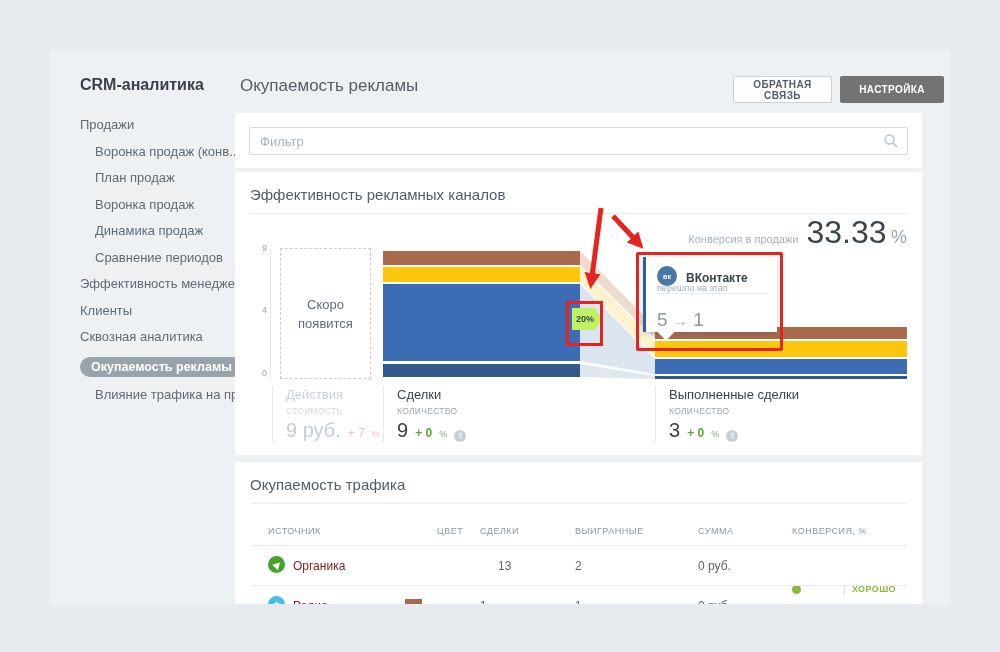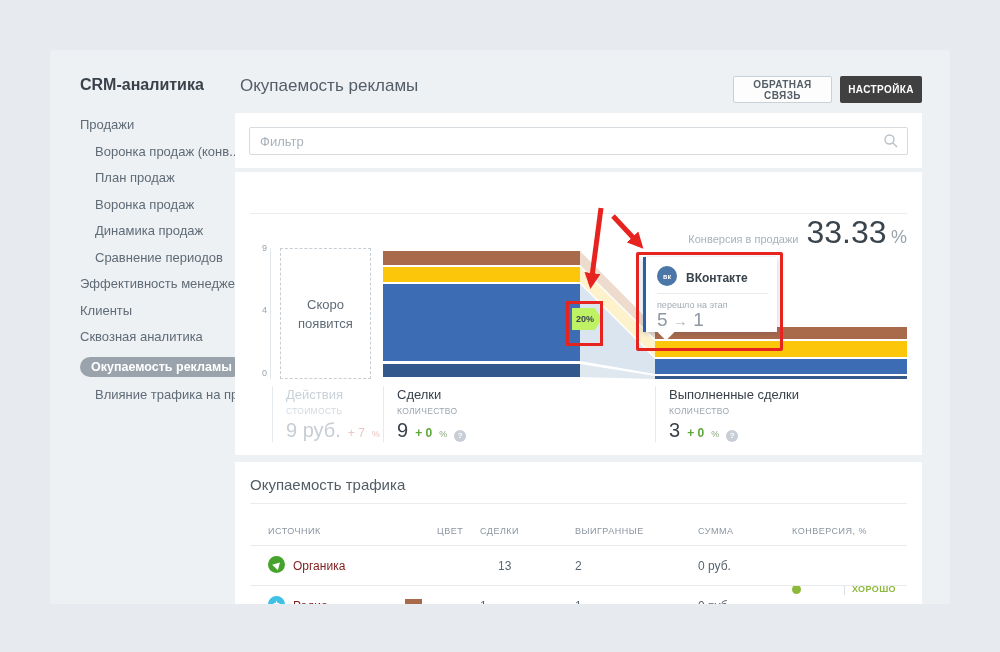--- a/index.html
+++ b/index.html
@@ -14,21 +14,21 @@
   .nav { left:30px; top:62px; width:155px; }
   .nav-item { height:26.5px; line-height:26.5px; font-size:13px; color:#5f6b76; white-space:nowrap; cursor:pointer; }
   .nav-item.lvl2 { padding-left:15px; }
   .nav-item.pill-wrap { height:31px; line-height:31px; }
   .pill { display:inline-block; background:#9aa3ab; color:#fff; font-weight:bold; font-size:12.5px; line-height:20px; padding:0 11px; border-radius:12px; }
 
   
   .page-title { left:240px; top:76px; font-size:17px; color:#535d66; }
   .btn { position:absolute; top:76px; height:27px; font-size:10px; font-weight:bold; letter-spacing:.4px; text-align:center; border-radius:2px; cursor:pointer; display:flex; align-items:center; justify-content:center; }
   .btn-feedback { left:733px; width:99px; background:#fdfdfe; border:1px solid #c9d0d6; color:#545e67; }
-  .btn-settings { left:840px; width:82px; background:#404040; color:#fff; }
+  .btn-settings { left:840px; width:104px; background:#737373; color:#fff; }
 
   .panel { position:absolute; left:235px; width:687px; background:#fff; }
   .panel-filter { top:113px; height:55px; }
   .filter-input { position:absolute; left:14px; top:14px; width:659px; height:28px; border:1px solid #d6dbe0; border-radius:2px; font-size:13px; color:#5a646e; padding:0 30px 0 10px; background:#fff; font-family:inherit; }
   .filter-input::placeholder { color:#a9b2bb; }
   .search-ic { position:absolute; right:24px; top:21px; }
 
   .panel-chart { top:172px; height:283px; }
   .panel-table { top:462px; height:142px; overflow:hidden; }
   .panel-title { position:absolute; left:15px; top:14px; font-size:15px; color:#535d66; }
@@ -52,21 +52,21 @@
 
   .flag-annot { position:absolute; left:331px; top:129px; width:37px; height:45px; border:3px solid #e7231f; }
   .flag { position:absolute; left:337px; top:136px; width:30px; height:22px; background:#bef264; clip-path:polygon(0 0,76% 0,100% 50%,76% 100%,0 100%); filter:drop-shadow(0 1px 2px rgba(60,70,90,.4)); font-size:9px; font-weight:bold; color:#3a444c; display:flex; align-items:center; padding-left:4px; }
 
   .tip-annot { position:absolute; left:401px; top:80px; width:147px; height:99px; border:3px solid #e7231f; border-radius:2px; }
   .tooltip { position:absolute; left:408px; top:85px; width:134px; height:75px; background:#fff; border-left:3px solid #2c5fa8; box-shadow:0 1px 5px rgba(70,80,95,.3); }
   .tooltip .caret { position:absolute; left:14px; top:69px; width:12px; height:12px; background:#fff; transform:rotate(45deg); }
   .vk-ic { position:absolute; left:11px; top:9px; width:20px; height:20px; border-radius:50%; background:#4a76a8; color:#fff; font-size:7px; font-weight:bold; display:flex; align-items:center; justify-content:center; }
   .tip-src { position:absolute; left:40px; top:14px; font-size:12px; font-weight:600; color:#39434c; }
   .tip-div { position:absolute; left:11px; right:9px; top:36px; border-top:1px solid #e6eaed; }
-  .tip-cap { position:absolute; left:11px; top:43px; font-size:9px; color:#a2acb5; }
+  .tip-cap { position:absolute; left:11px; top:26px; font-size:9px; color:#a2acb5; }
   .tip-val { position:absolute; left:11px; top:52px; font-size:19px; font-weight:300; color:#8d98a2; }
   .tip-val .arr { color:#aab4bd; font-size:15px; }
 
   .stats { position:absolute; left:0; top:214px; width:100%; height:58px; }
   .stat { position:absolute; top:0; height:56px; border-left:1px solid #e5eaee; padding-left:13px; white-space:nowrap; }
   .stat-title { font-size:13px; margin-top:1px; }
   .stat-cap { font-size:8.5px; letter-spacing:.3px; margin-top:4px; }
   .stat-vrow { margin-top:3px; display:flex; align-items:baseline; gap:7px; }
   .stat-val { font-size:20px; }
   .stat-delta { font-size:12px; font-weight:bold; }
@@ -120,20 +120,21 @@
 
 <div class="panel panel-filter">
   <input class="filter-input" placeholder="Фильтр" style="">
   <svg class="search-ic" width="14" height="14" viewBox="0 0 14 14">
     <circle cx="5.5" cy="5.5" r="4.5" fill="none" stroke="#b8c1c9" stroke-width="1.4"></circle>
     <line x1="9" y1="9" x2="13" y2="13" stroke="#b8c1c9" stroke-width="1.4"></line>
   </svg>
 </div>
 
 <div class="panel panel-chart">
+  <div class="panel-title">Эффективность рекламных каналов</div>
   <div class="title-divider"></div>
 
   <div class="conv">
     <span class="conv-label">Конверсия в продажи</span><span class="conv-value">33.33</span> <span class="conv-unit">%</span>
   </div>
 
   <div class="ytick" style="top:71px;">9</div>
   <div class="ytick" style="top:133px;">4</div>
   <div class="ytick" style="top:196px;">0</div>
   <div class="yaxis"></div>

